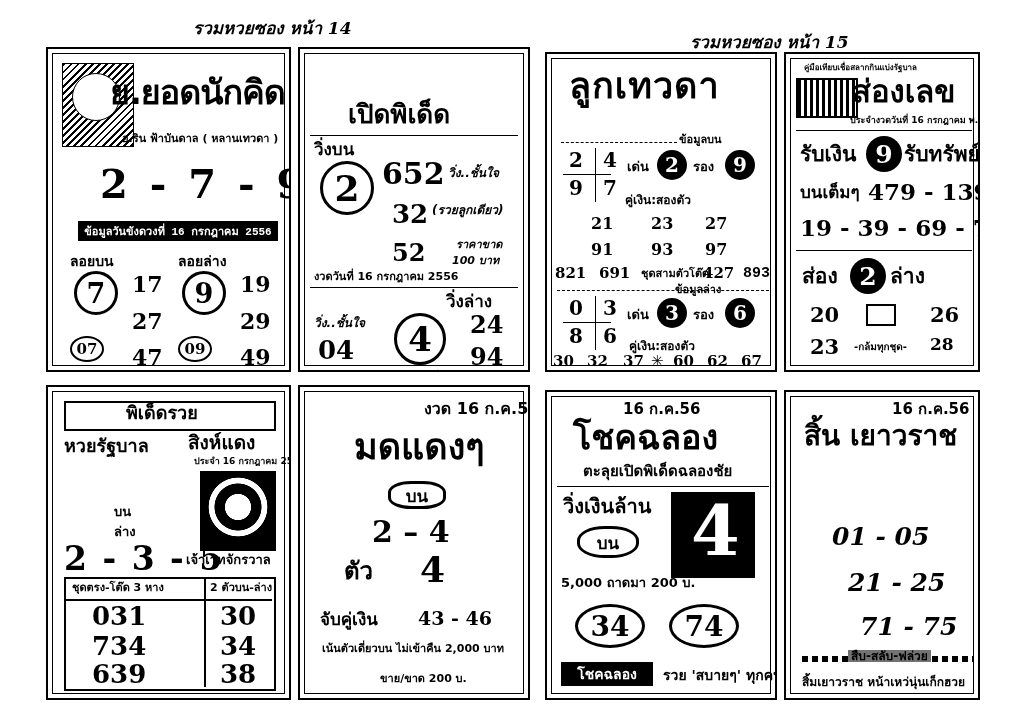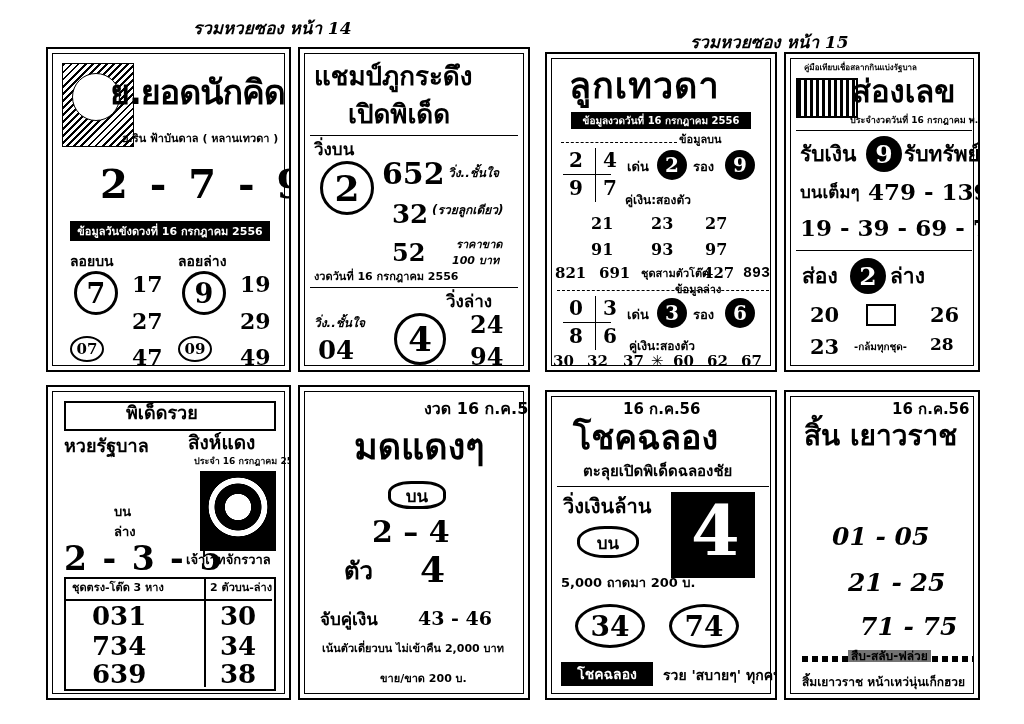--- a/index.html
+++ b/index.html
@@ -33,21 +33,21 @@
 
   <div class="card" style="left:46px;top:47px;width:245px;height:325px;">
     <div class="inner" style="left:4px;top:4px;width:233px;height:313px;"></div>
 
     <div style="position:absolute;left:14px;top:14px;width:70px;height:82px;border:1px solid #000;background:
         repeating-linear-gradient(135deg,#000 0 2px,#fff 2px 5px);"></div>
     <div style="position:absolute;left:24px;top:24px;width:46px;height:46px;border-radius:50%;background:#fff;border:1px solid #000;"></div>
     <div class="t thai big" style="left:62px;top:26px;font-size:34px;letter-spacing:-1px;">ย.ยอดนักคิด</div>
     <div class="t thai" style="left:74px;top:84px;font-size:11px;">อ.ริน ฟ้าบันดาล ( หลานเทวดา )</div>
     <div class="t serif big" style="left:52px;top:115px;font-size:40px;letter-spacing:4px;">2 - 7 - 9</div>
-    <div class="lbl-inv" style="left:22px;top:172px;width:200px;height:20px;font-size:11px;">ข้อมูลวันขังดวงที่ 16 กรกฎาคม 2556</div>
+    <div class="lbl-inv" style="left:30px;top:172px;width:200px;height:20px;font-size:11px;font-family:Liberation Mono, monospace;">ข้อมูลวันขังดวงที่ 16 กรกฎาคม 2556</div>
 
     <div class="t thai" style="left:22px;top:205px;font-size:14px;">ลอยบน</div>
     <div class="t thai" style="left:130px;top:205px;font-size:14px;">ลอยล่าง</div>
 
     <div class="circle serif" style="left:26px;top:222px;width:44px;height:44px;font-size:27px;">7</div>
     <div class="circle serif" style="left:134px;top:222px;width:44px;height:44px;font-size:27px;">9</div>
 
     <div class="t serif big" style="left:84px;top:224px;font-size:22px;">17</div>
     <div class="t serif big" style="left:84px;top:261px;font-size:22px;">27</div>
     <div class="t serif big" style="left:84px;top:297px;font-size:22px;">47</div>
@@ -55,21 +55,20 @@
     <div class="t serif big" style="left:192px;top:224px;font-size:22px;">19</div>
     <div class="t serif big" style="left:192px;top:261px;font-size:22px;">29</div>
     <div class="t serif big" style="left:192px;top:297px;font-size:22px;">49</div>
 
     <div class="circle serif" style="left:22px;top:287px;width:34px;height:26px;font-size:15px;border-width:2px;">07</div>
     <div class="circle serif" style="left:130px;top:287px;width:34px;height:26px;font-size:15px;border-width:2px;">09</div>
   </div>
 
   <div class="card" style="left:298px;top:47px;width:232px;height:325px;">
     <div class="inner" style="left:4px;top:4px;width:220px;height:313px;"></div>
-    <div class="t thai big" style="left:14px;top:14px;font-size:26px;">แชมป์ภูกระดึง</div>
     <div class="t thai big" style="left:48px;top:52px;font-size:26px;">เปิดพิเด็ด</div>
     <div class="ln" style="left:10px;top:86px;width:208px;"></div>
 
     <div class="t thai big" style="left:14px;top:92px;font-size:17px;">วิ่งบน</div>
 
     <div class="circle serif" style="left:20px;top:112px;width:54px;height:54px;font-size:36px;">2</div>
     <div class="t serif big" style="left:82px;top:110px;font-size:30px;">652</div>
     <div class="t serif big" style="left:92px;top:152px;font-size:26px;">32</div>
     <div class="t serif big" style="left:92px;top:192px;font-size:24px;">52</div>
     <div class="t thai ital" style="left:148px;top:118px;font-size:12px;">วิ่ง..ชั้นใจ</div>
@@ -86,21 +85,20 @@
     <div class="t serif big" style="left:18px;top:288px;font-size:26px;">04</div>
     <div class="circle serif" style="left:94px;top:264px;width:52px;height:52px;font-size:34px;">4</div>
     <div class="t serif big" style="left:170px;top:264px;font-size:24px;">24</div>
     <div class="t serif big" style="left:170px;top:296px;font-size:24px;">94</div>
     <div class="t thai ital" style="left:106px;top:322px;font-size:11px;">ขอให้โชคดี</div>
   </div>
 
   <div class="card" style="left:545px;top:52px;width:232px;height:320px;">
     <div class="inner" style="left:4px;top:4px;width:220px;height:308px;"></div>
     <div class="t thai big" style="left:22px;top:14px;font-size:36px;letter-spacing:1px;">ลูกเทวดา</div>
-    <div class="lbl-inv" style="left:24px;top:58px;width:180px;height:17px;font-size:10px;">ข้อมูลงวดวันที่ 16 กรกฎาคม 2556</div>
 
     <div class="t thai" style="left:132px;top:80px;font-size:11px;">ข้อมูลบน</div>
     <div class="dash" style="left:14px;top:88px;width:116px;"></div>
 
     <div class="t serif big" style="left:22px;top:96px;font-size:20px;">2</div>
     <div class="t serif big" style="left:56px;top:96px;font-size:20px;">4</div>
     <div class="t serif big" style="left:22px;top:124px;font-size:20px;">9</div>
     <div class="t serif big" style="left:56px;top:124px;font-size:20px;">7</div>
     <div class="vln" style="left:48px;top:94px;height:54px;"></div>
     <div class="ln" style="left:16px;top:120px;width:48px;"></div>

